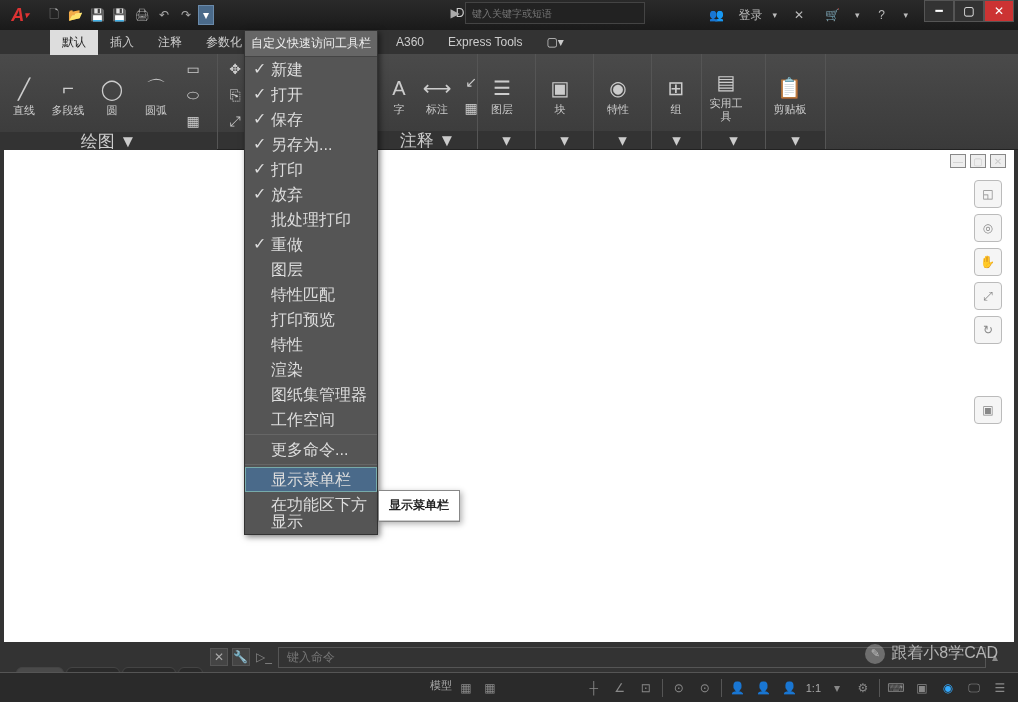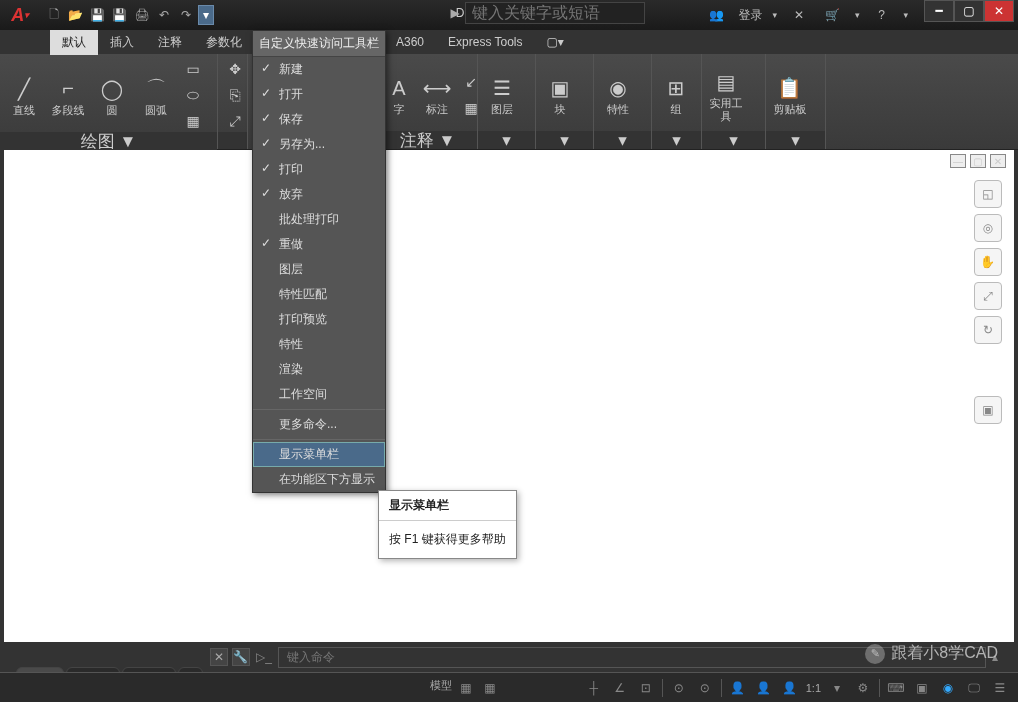--- a/index.html
+++ b/index.html
@@ -49,21 +49,21 @@
     top: 6px;
   }
   .searchbox-wrap {
     position: absolute; left: 445px; top: 2px;
     display: flex; align-items: center;
   }
   .searchbox {
     width: 180px; height: 22px;
     background: #222; border: 1px solid #444;
     color: #fca5a5; padding: 0 6px;
-    font-size: 16px;
+    font-size: 10px;
   }
   .title-right {
     position: absolute; right: 110px; top: 0;
     height: 30px;
     display: flex; align-items: center; gap: 10px;
     color: #bbb;
   }
   .title-right .icon-btn {
     width: 24px; height: 24px;
     display: flex; align-items: center; justify-content: center;
@@ -142,37 +142,37 @@
     background: #333;
     margin: 0 -6px;
     padding: 0 8px;
     display: flex; align-items: center; justify-content: center;
     color: #ccc; font-size: 17px;
     gap: 4px;
   }
   
   .qat-menu {
     position: absolute;
-    left: 252px; top: 30px;
+    left: 244px; top: 30px;
     width: 134px;
     background: #555;
     border: 1px solid #333;
     box-shadow: 2px 2px 6px rgba(0,0,0,0.5);
     z-index: 100;
   }
   .qat-menu-title {
     padding: 4px 6px;
     background: #666;
     color: #eee;
     font-size: 12px;
     border-bottom: 1px solid #444;
   }
   .qat-menu-item {
     padding: 4px 6px 4px 26px;
-    color: #ddd; font-size: 12px;
+    color: #ddd; font-size: 16px;
     cursor: pointer;
     position: relative;
     line-height: 17px;
   }
   .qat-menu-item.checked::before {
     content: "✓";
     position: absolute;
     left: 8px; top: 3px;
     color: #ddd;
   }
@@ -519,31 +519,31 @@
   <div class="qat-menu-item checked">另存为...</div>
   <div class="qat-menu-item checked">打印</div>
   <div class="qat-menu-item checked">放弃</div>
   <div class="qat-menu-item">批处理打印</div>
   <div class="qat-menu-item checked">重做</div>
   <div class="qat-menu-item">图层</div>
   <div class="qat-menu-item">特性匹配</div>
   <div class="qat-menu-item">打印预览</div>
   <div class="qat-menu-item">特性</div>
   <div class="qat-menu-item">渲染</div>
+  <div class="qat-menu-item">图纸集管理器</div>
   <div class="qat-menu-item">工作空间</div>
   <div class="qat-menu-sep"></div>
   <div class="qat-menu-item">更多命令...</div>
   <div class="qat-menu-sep"></div>
   <div class="qat-menu-item highlighted">显示菜单栏</div>
   <div class="qat-menu-item">在功能区下方显示</div>
 </div>
 
 <div class="tooltip-box">
   <div class="tooltip-title">显示菜单栏</div>
-  <div class="tooltip-body">按 F1 键获得更多帮助</div>
 </div>
 
 <div class="cmdline">
   <div class="cmd-icons">
     <span>✕</span>
     <span>🔧</span>
   </div>
   <span style="color:#888;margin-right:6px">▷_</span>
   <input placeholder="键入命令" style="">
   <span style="margin-left:6px;color:#888">▴</span>

